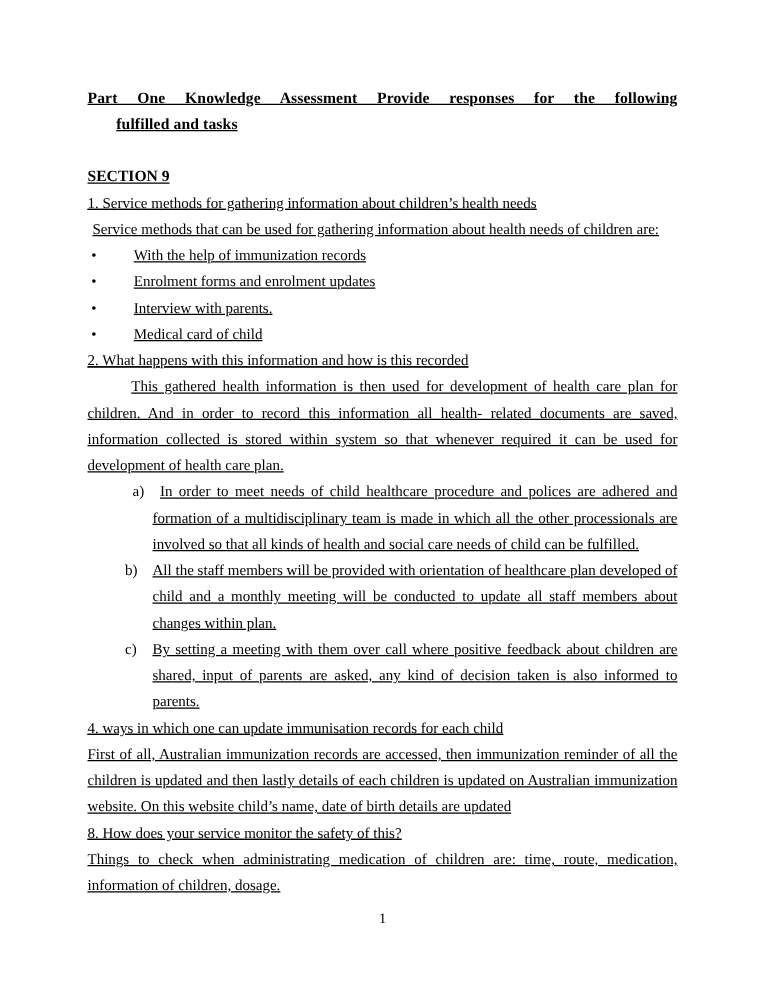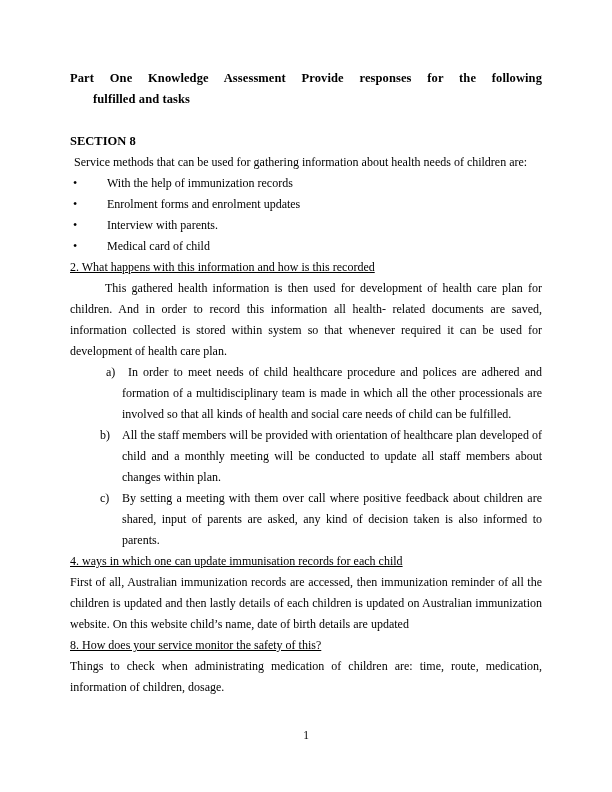--- a/index.html
+++ b/index.html
@@ -16,20 +16,21 @@
     font-family: "Liberation Serif", "DejaVu Serif", serif;
     color: #000000;
     overflow: hidden;
     box-sizing: border-box;
   }
   .content {
     position: absolute;
     left: 70px;
     top: 68px;
     width: 472px;
+    text-decoration: underline;
   }
   
   .doc-title {
     font-size: 12.5px;
     font-weight: bold;
     text-align: justify;
     text-align-last: left;
     line-height: 21px;
     margin: 0 0 0 0;
     padding-left: 23px;
@@ -142,22 +143,23 @@
 <div class="page">
   <div class="content">
 
     <div class="doc-title">
       <span class="first-line">Part One Knowledge Assessment Provide responses for the following</span>
       <span>fulfilled and tasks</span>
     </div>
 
     <div class="spacer-line"></div>
 
-    <div class="section-heading">SECTION 8</div>
-
+    <div class="section-heading">SECTION 9</div>
+
+    <div class="q-heading">1. Service methods for gathering information about children’s health needs</div>
     <div class="body-text lead-space">Service methods that can be used for gathering information about health needs of children are:</div>
 
     <ul class="bullet-list">
       <li>
         <span class="bullet-mark">•</span>
         <span>With the help of immunization records</span>
       </li>
       <li>
         <span class="bullet-mark">•</span>
         <span>Enrolment forms and enrolment updates</span>

